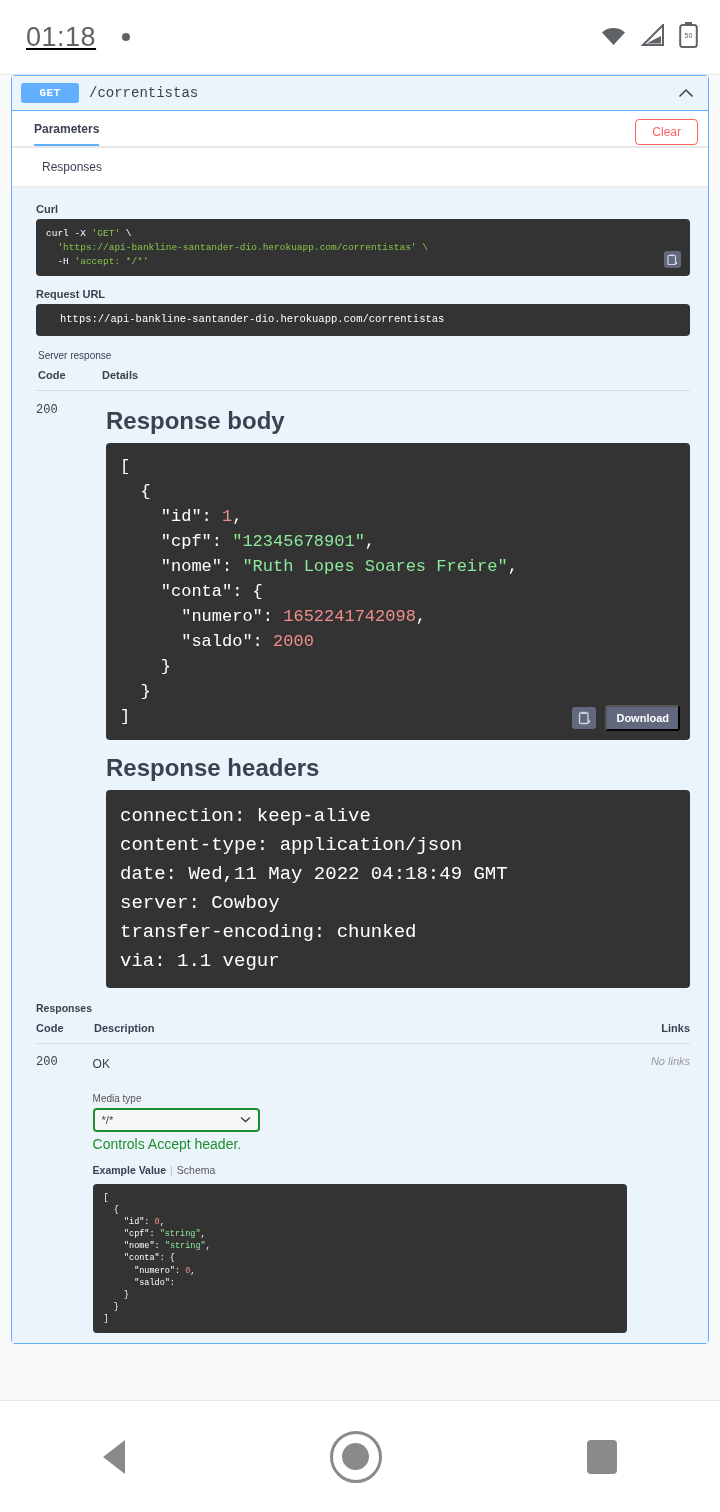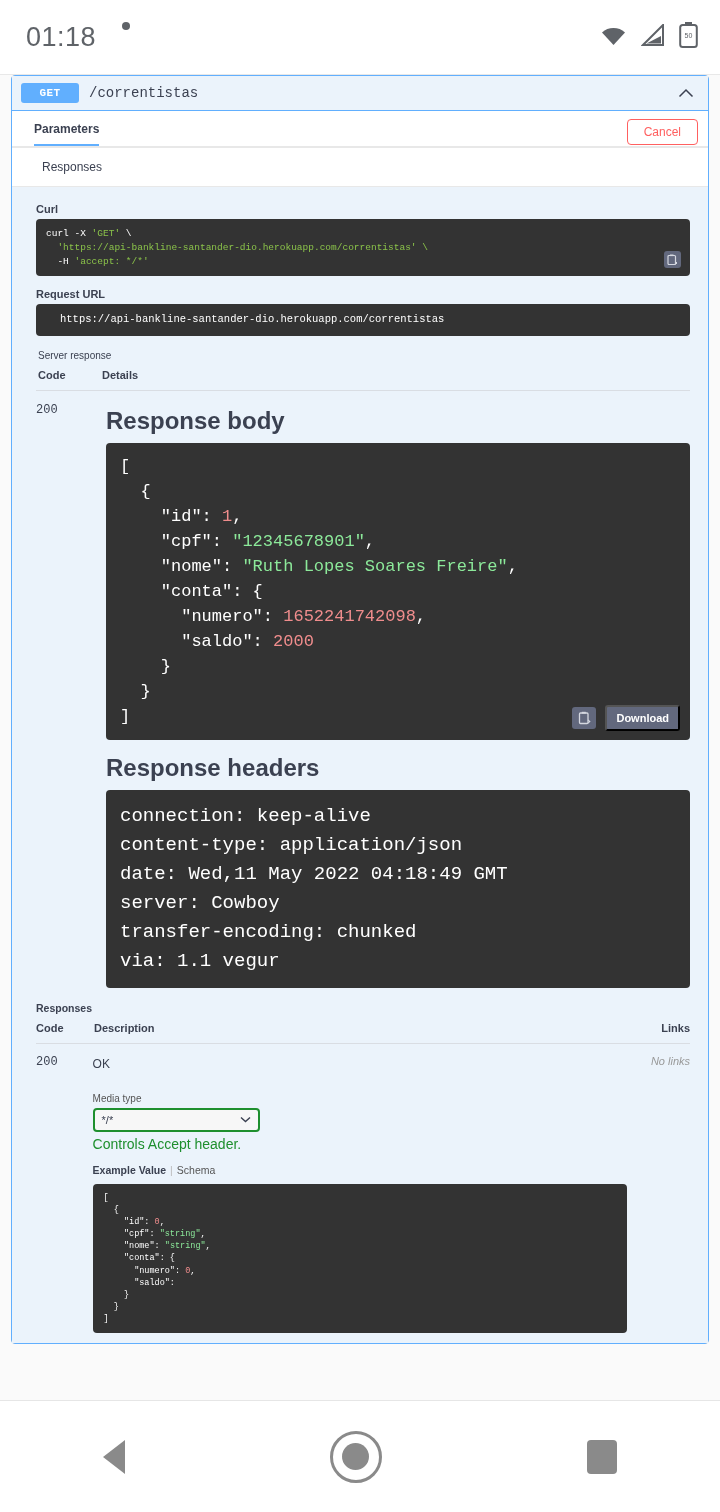--- a/index.html
+++ b/index.html
@@ -11,21 +11,21 @@
   }
   .screen { width: 720px; height: 1512px; position: relative; background: #fff; }
 
   
   .statusbar {
     height: 74px; width: 100%;
     display: flex; align-items: center; justify-content: space-between;
     padding: 0 22px 0 26px;
     background: #ffffff;
   }
-  .sb-left { display: flex; align-items: flex-start; gap: 26px; }
+  .sb-left { display: flex; align-items: center; gap: 26px; text-decoration: underline; }
   .sb-time { font-size: 27px; color: #5f6368; letter-spacing: .5px; }
   .sb-dot { width: 8px; height: 8px; border-radius: 50%; background: #5f6368; display:inline-block; }
   .sb-right { display: flex; align-items: center; gap: 14px; }
 
   
   .swagger {
     position: absolute; top: 74px; left: 0; right: 0; bottom: 112px;
     background: #fafafa;
     border-top: 1px solid #e8e8e8;
     overflow: hidden;
@@ -263,21 +263,21 @@
             <svg width="16" height="10" viewBox="0 0 16 10">
                 <path d="M1.5 8.5 L8 2 L14.5 8.5" fill="none" stroke="#3b4151" stroke-width="1.5"></path>
               </svg>
           </span>
         </div>
 
         <div class="opblock-body">
 
           <div class="tabs-row">
             <span class="tab-params">Parameters</span>
-            <button class="cancel-btn">Cancel</button>
+            <button class="cancel-btn">Clear</button>
           </div>
 
 
           <div class="responses-head">Responses</div>
 
           <div class="responses-inner">
 
             <div class="small-label">Curl</div>
             <div class="codeblock curl-block"><span>curl -X </span><span class="curl-str">'GET'</span><span> \</span>
 <span class="curl-str">  'https://api-bankline-santander-dio.herokuapp.com/correntistas' \</span>

